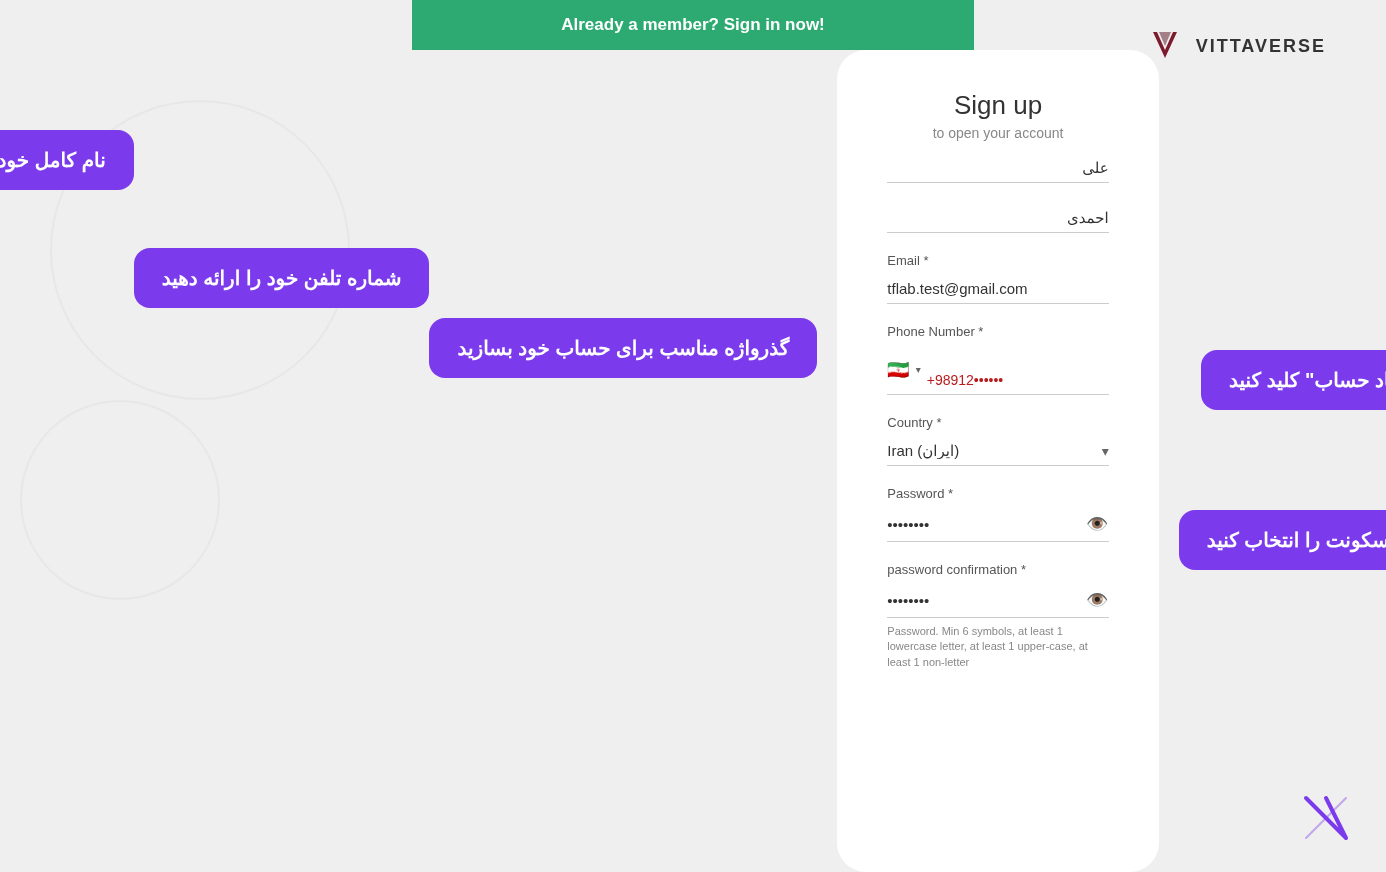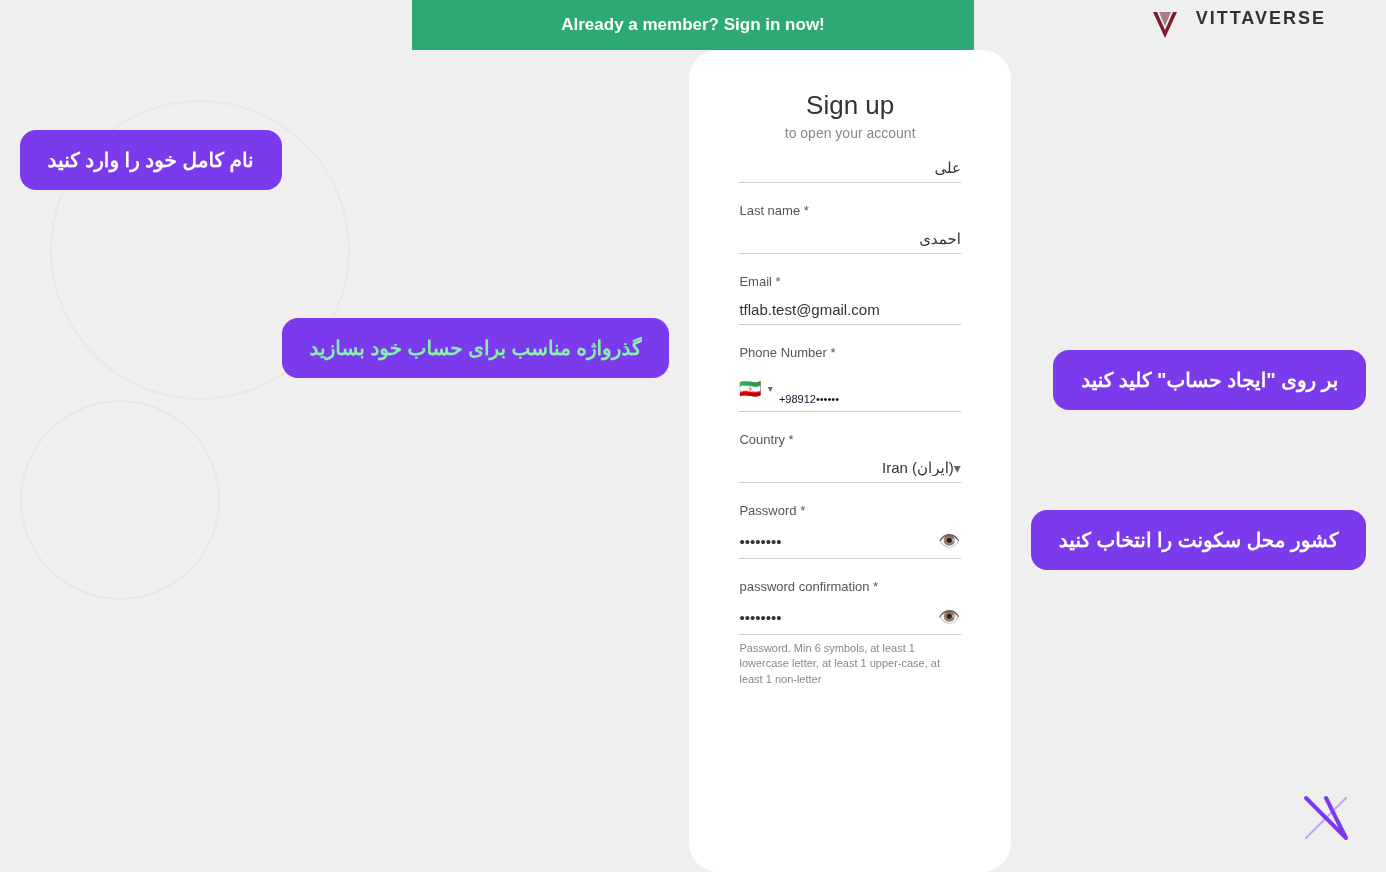--- a/index.html
+++ b/index.html
@@ -23,23 +23,24 @@
       color: white;
       font-size: 17px;
       font-weight: bold;
       position: relative;
       z-index: 1;
     }
 
     
     .logo-area {
       position: absolute;
-      top: 8px;
+      top: 28px;
       right: 60px;
       display: flex;
+      align-items: center;
       gap: 15px;
       z-index: 20;
     }
     .logo-v {
       width: 32px;
       height: 36px;
     }
     .logo-text {
       font-size: 18px;
       font-weight: bold;
@@ -108,22 +109,22 @@
       font-size: 18px;
     }
     .phone-chevron {
       font-size: 10px;
       color: #666;
       cursor: pointer;
     }
     .phone-input {
       border: none;
       outline: none;
-      font-size: 11px;
-      color: #0f172a;
+      font-size: 14px;
+      color: #b91c1c;
       flex: 1;
       direction: ltr;
       background: transparent;
       margin-top: 21px;
     }
 
     
     .country-field {
       display: flex;
       align-items: center;
@@ -133,21 +134,20 @@
     .country-select {
       flex: 1;
       border: none;
       outline: none;
       font-size: 15px;
       color: #333;
       background: transparent;
       cursor: pointer;
       appearance: none;
       direction: ltr;
-      text-align: right;
     }
     .country-chevron {
       font-size: 14px;
       color: #666;
     }
 
     
     .password-field {
       display: flex;
       align-items: center;
@@ -217,36 +217,38 @@
   </div>
 
   <div style="display:flex; flex-direction:row; flex:1; position:relative; justify-content:center;">
 
     <div style="flex:1; position:relative; display:flex; flex-direction:row; justify-content:center; align-items:flex-start; padding: 20px 20px 20px 30px;">
 
       <div style="background:#7c3aed; color:white; padding:18px 28px; border-radius:16px; font-size:20px; font-weight:bold; text-align:right; direction:rtl; margin-top: 60px; margin-bottom: 0; white-space:nowrap;">
         <span>نام کامل خود را وارد کنید</span>
       </div>
 
-
-      <div style="background:#7c3aed; color:#86efac; padding:18px 28px; border-radius:16px; font-size:20px; font-weight:bold; text-align:right; direction:rtl; margin-top: 248px; white-space:nowrap;">
+      <div style="background:#7c3aed; color:white; padding:18px 28px; border-radius:16px; font-size:20px; font-weight:bold; text-align:right; direction:rtl; margin-top: 178px; white-space:nowrap;">
+        <span>شماره تلفن خود را ارائه دهید</span>
+      </div>
+
+      <div style="background:#7c3aed; color:#ffffff; padding:18px 28px; border-radius:16px; font-size:20px; font-weight:bold; text-align:right; direction:rtl; margin-top: 248px; white-space:nowrap;">
         <span>گذرواژه مناسب برای حساب خود بسازید</span>
       </div>
     </div>
 
     <div class="form-card">
       <h1 class="form-title">Sign up</h1>
       <p class="form-subtitle">to open your account</p>
 
       <div class="form-group">
         <input class="form-input" type="text" value="علی" style="">
       </div>
 
       <div class="form-group">
-        <label class="form-label">Last name *</label>
         <input class="form-input" type="text" value="احمدی" style="">
       </div>
 
       <div class="form-group">
         <label class="form-label">Email *</label>
         <input class="form-input ltr" type="email" value="tflab.test@gmail.com" style="">
       </div>
 
       <div class="form-group">
         <label class="form-label">Phone Number *</label>

